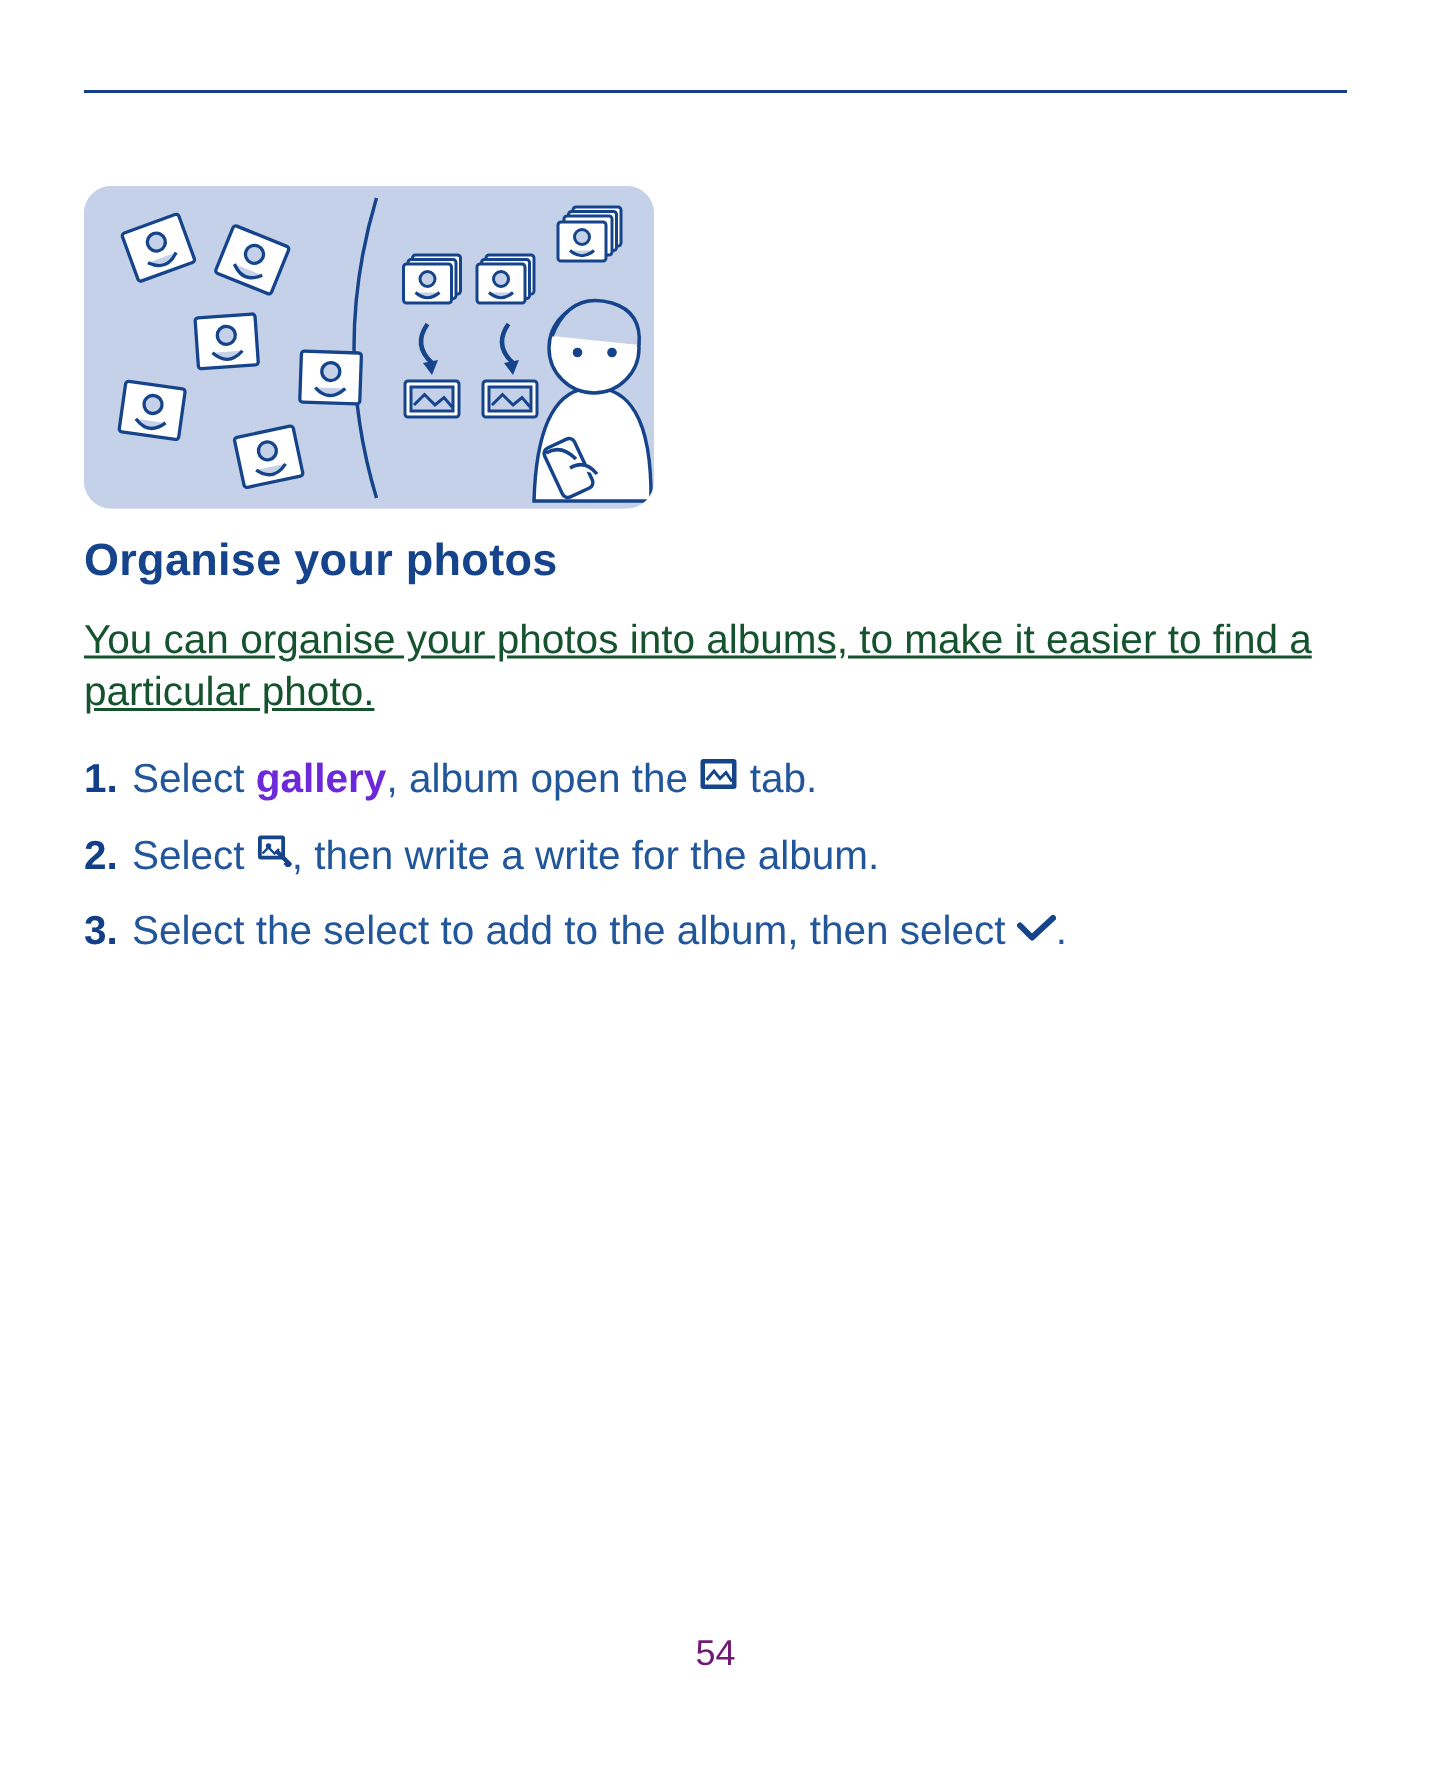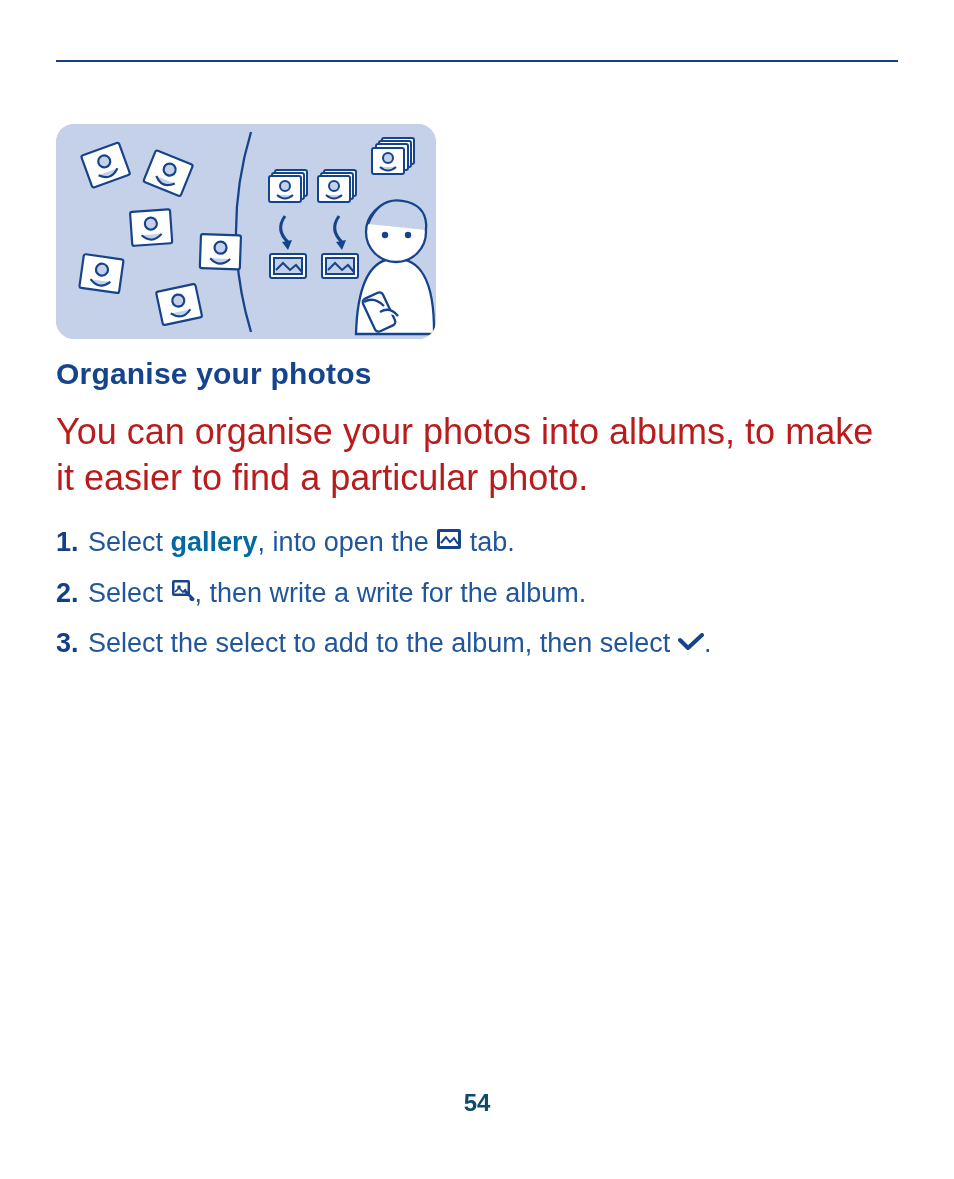--- a/index.html
+++ b/index.html
@@ -27,24 +27,25 @@
     background: #c5d0e9;
   }
   .section-title {
     font-size: 30px;
     font-weight: 700;
     color: #15448d;
     margin: 18px 0 18px 0;
     letter-spacing: 0.2px;
   }
   .intro {
-    font-size: 36px;
+    font-size: 27px;
     line-height: 1.28;
-    color: #b91c1c;
+    color: #14532d;
     margin: 0 0 24px 0;
+    text-decoration: underline;
   }
   .steps {
     list-style: none;
     margin: 0;
     padding: 0;
   }
   .steps li {
     font-size: 27px;
     line-height: 1.3;
     color: #21569b;
@@ -56,36 +57,36 @@
     font-weight: 700;
     color: #133f88;
     min-width: 32px;
     flex: 0 0 auto;
   }
   .step-body {
     flex: 1 1 auto;
   }
   .step-body .bold {
     font-weight: 700;
-    color: #0369a1;
+    color: #6d28d9;
   }
   .inline-icon {
     display: inline-block;
     vertical-align: middle;
     position: relative;
     top: -2px;
   }
   .page-num {
     position: absolute;
     left: 0; right: 0;
     bottom: 34px;
     text-align: center;
     font-size: 24px;
-    font-weight: 700;
-    color: #0c4a6e;
+    font-weight: 400;
+    color: #701a75;
   }
 </style>
 </head>
 <body>
 
 <div class="page">
 
   <hr class="top-rule">
 
   <svg class="illus" width="380" height="215" viewBox="0 0 380 215">
@@ -181,21 +182,21 @@
 
   <h2 class="section-title">Organise your photos</h2>
 
   <p class="intro">You can organise your photos into albums, to make it easier to find a particular photo.</p>
 
   <ol class="steps">
 
     <li>
       <span class="step-num">1.</span>
       <span class="step-body">
-        <span>Select </span><span class="bold">gallery</span><span>, into open the </span><span class="inline-icon"><svg width="26" height="22" viewBox="0 0 26 22">
+        <span>Select </span><span class="bold">gallery</span><span>, album open the </span><span class="inline-icon"><svg width="26" height="22" viewBox="0 0 26 22">
               <rect x="1" y="1" width="24" height="20" rx="2" fill="#16448b"></rect>
               <rect x="4" y="4" width="18" height="14" fill="#fff"></rect>
               <polyline points="5,15 10,9 14,14 18,10 22,16" fill="none" stroke="#16448b" stroke-width="2"></polyline>
             </svg></span><span> tab.</span>
       </span>
     </li>
 
     <li>
       <span class="step-num">2.</span>
       <span class="step-body">

